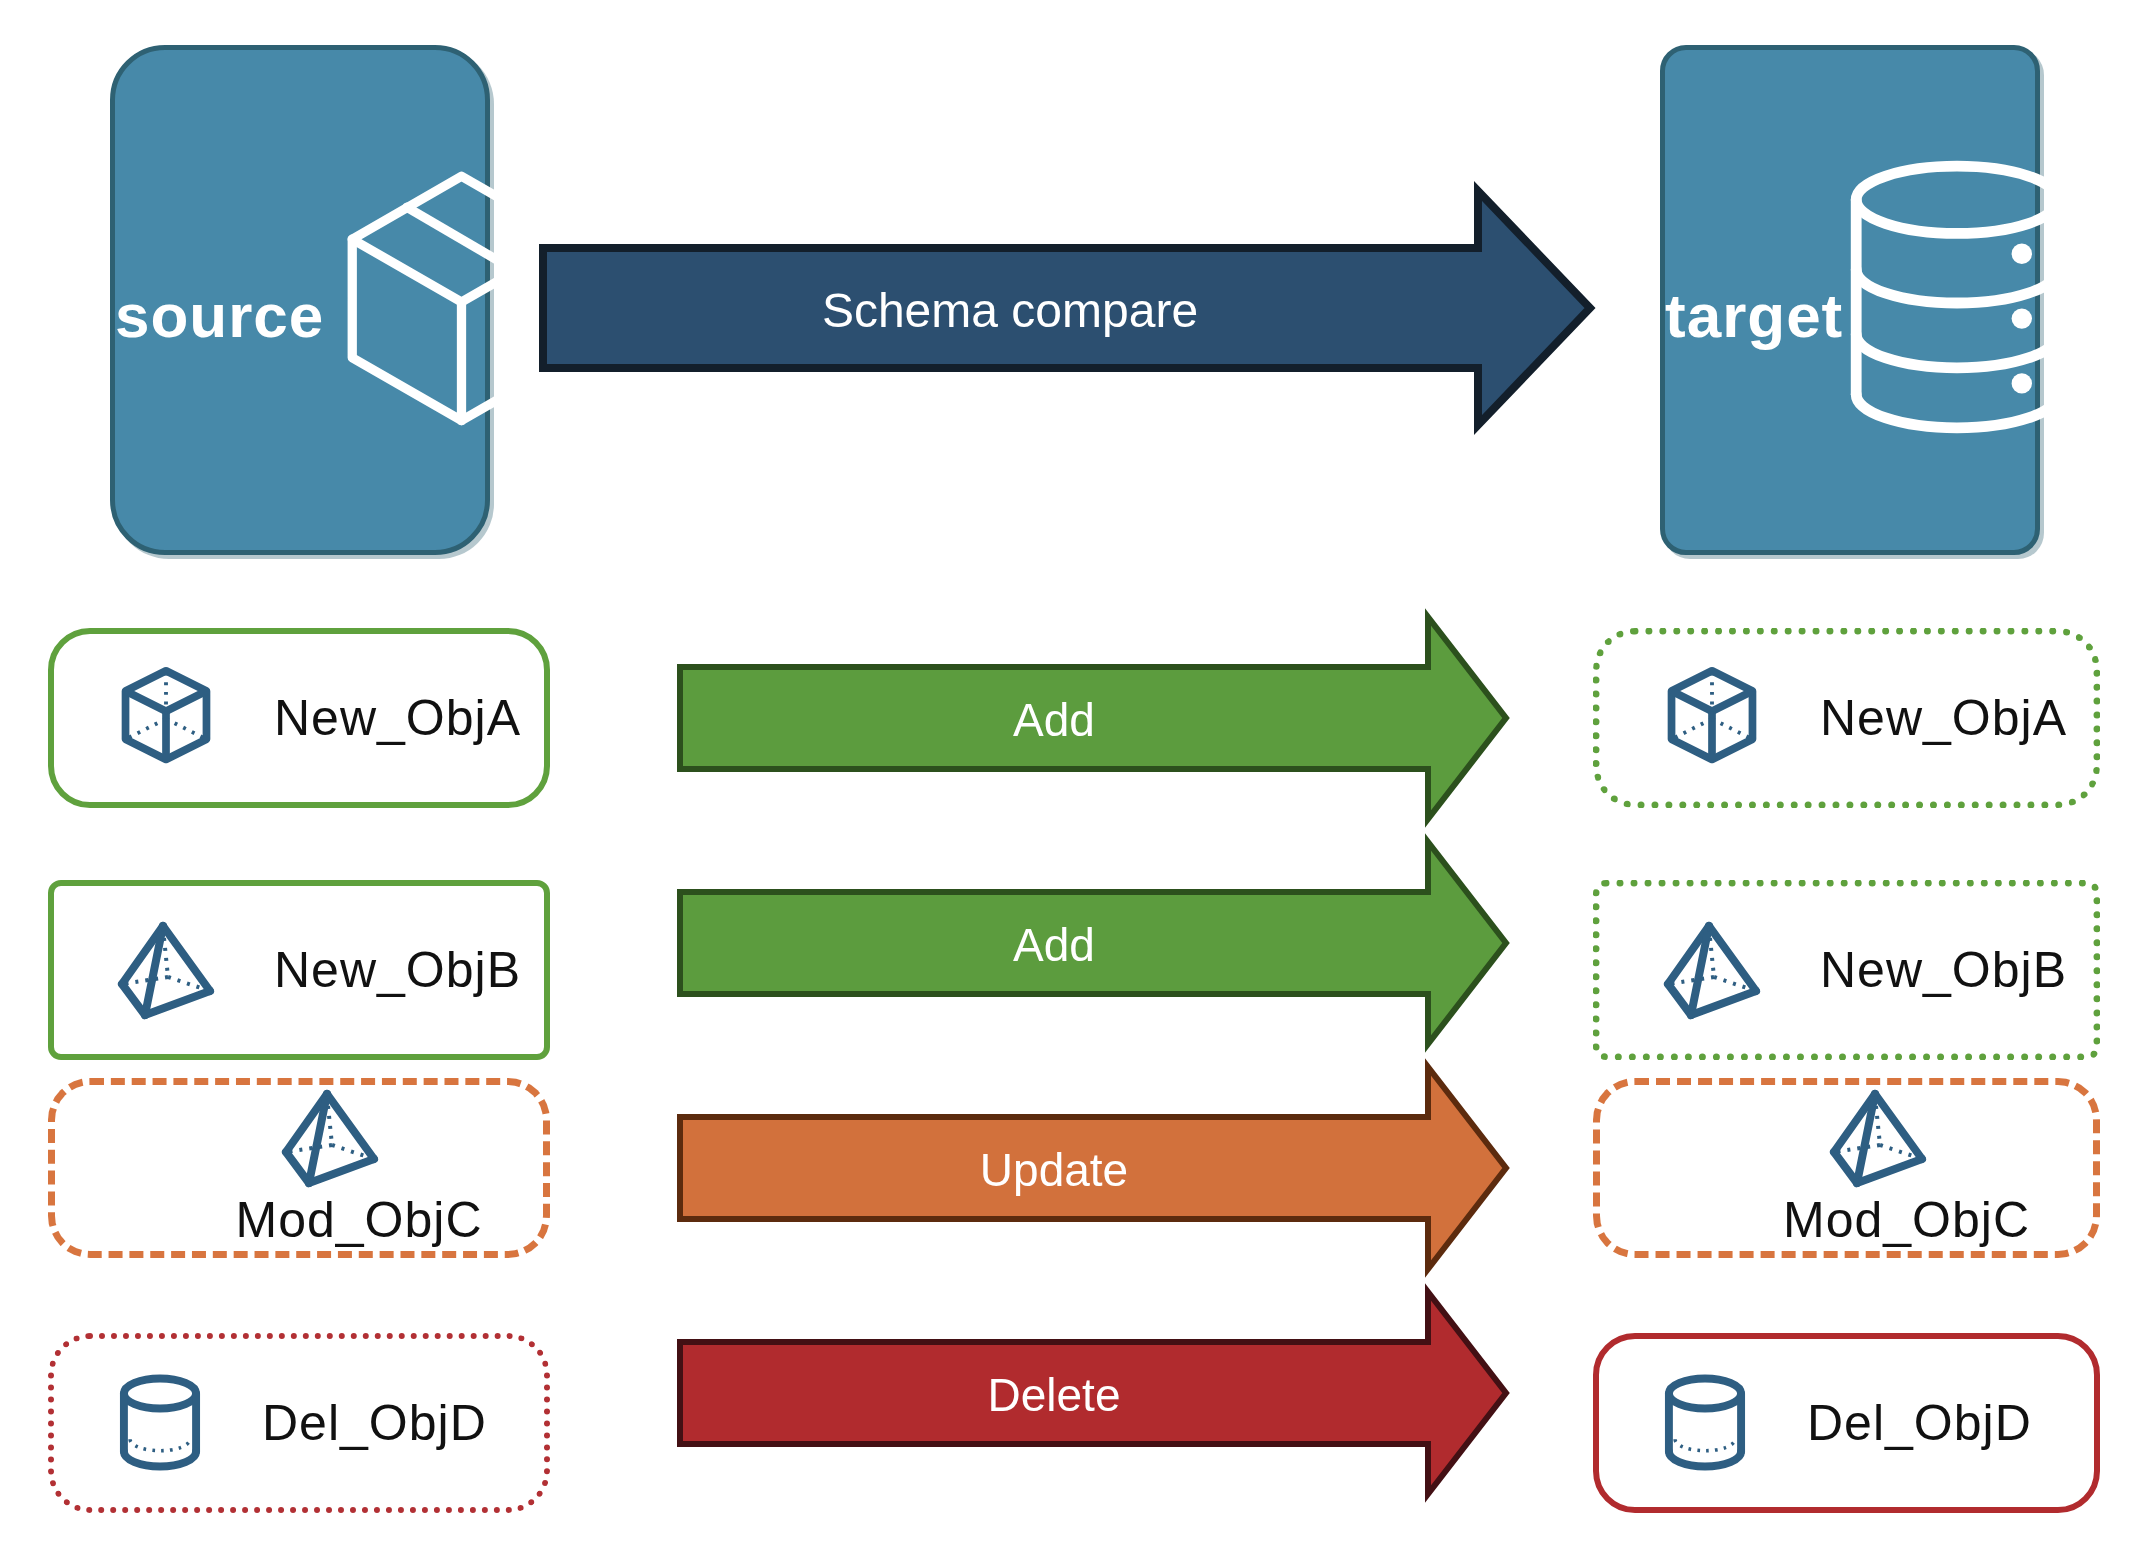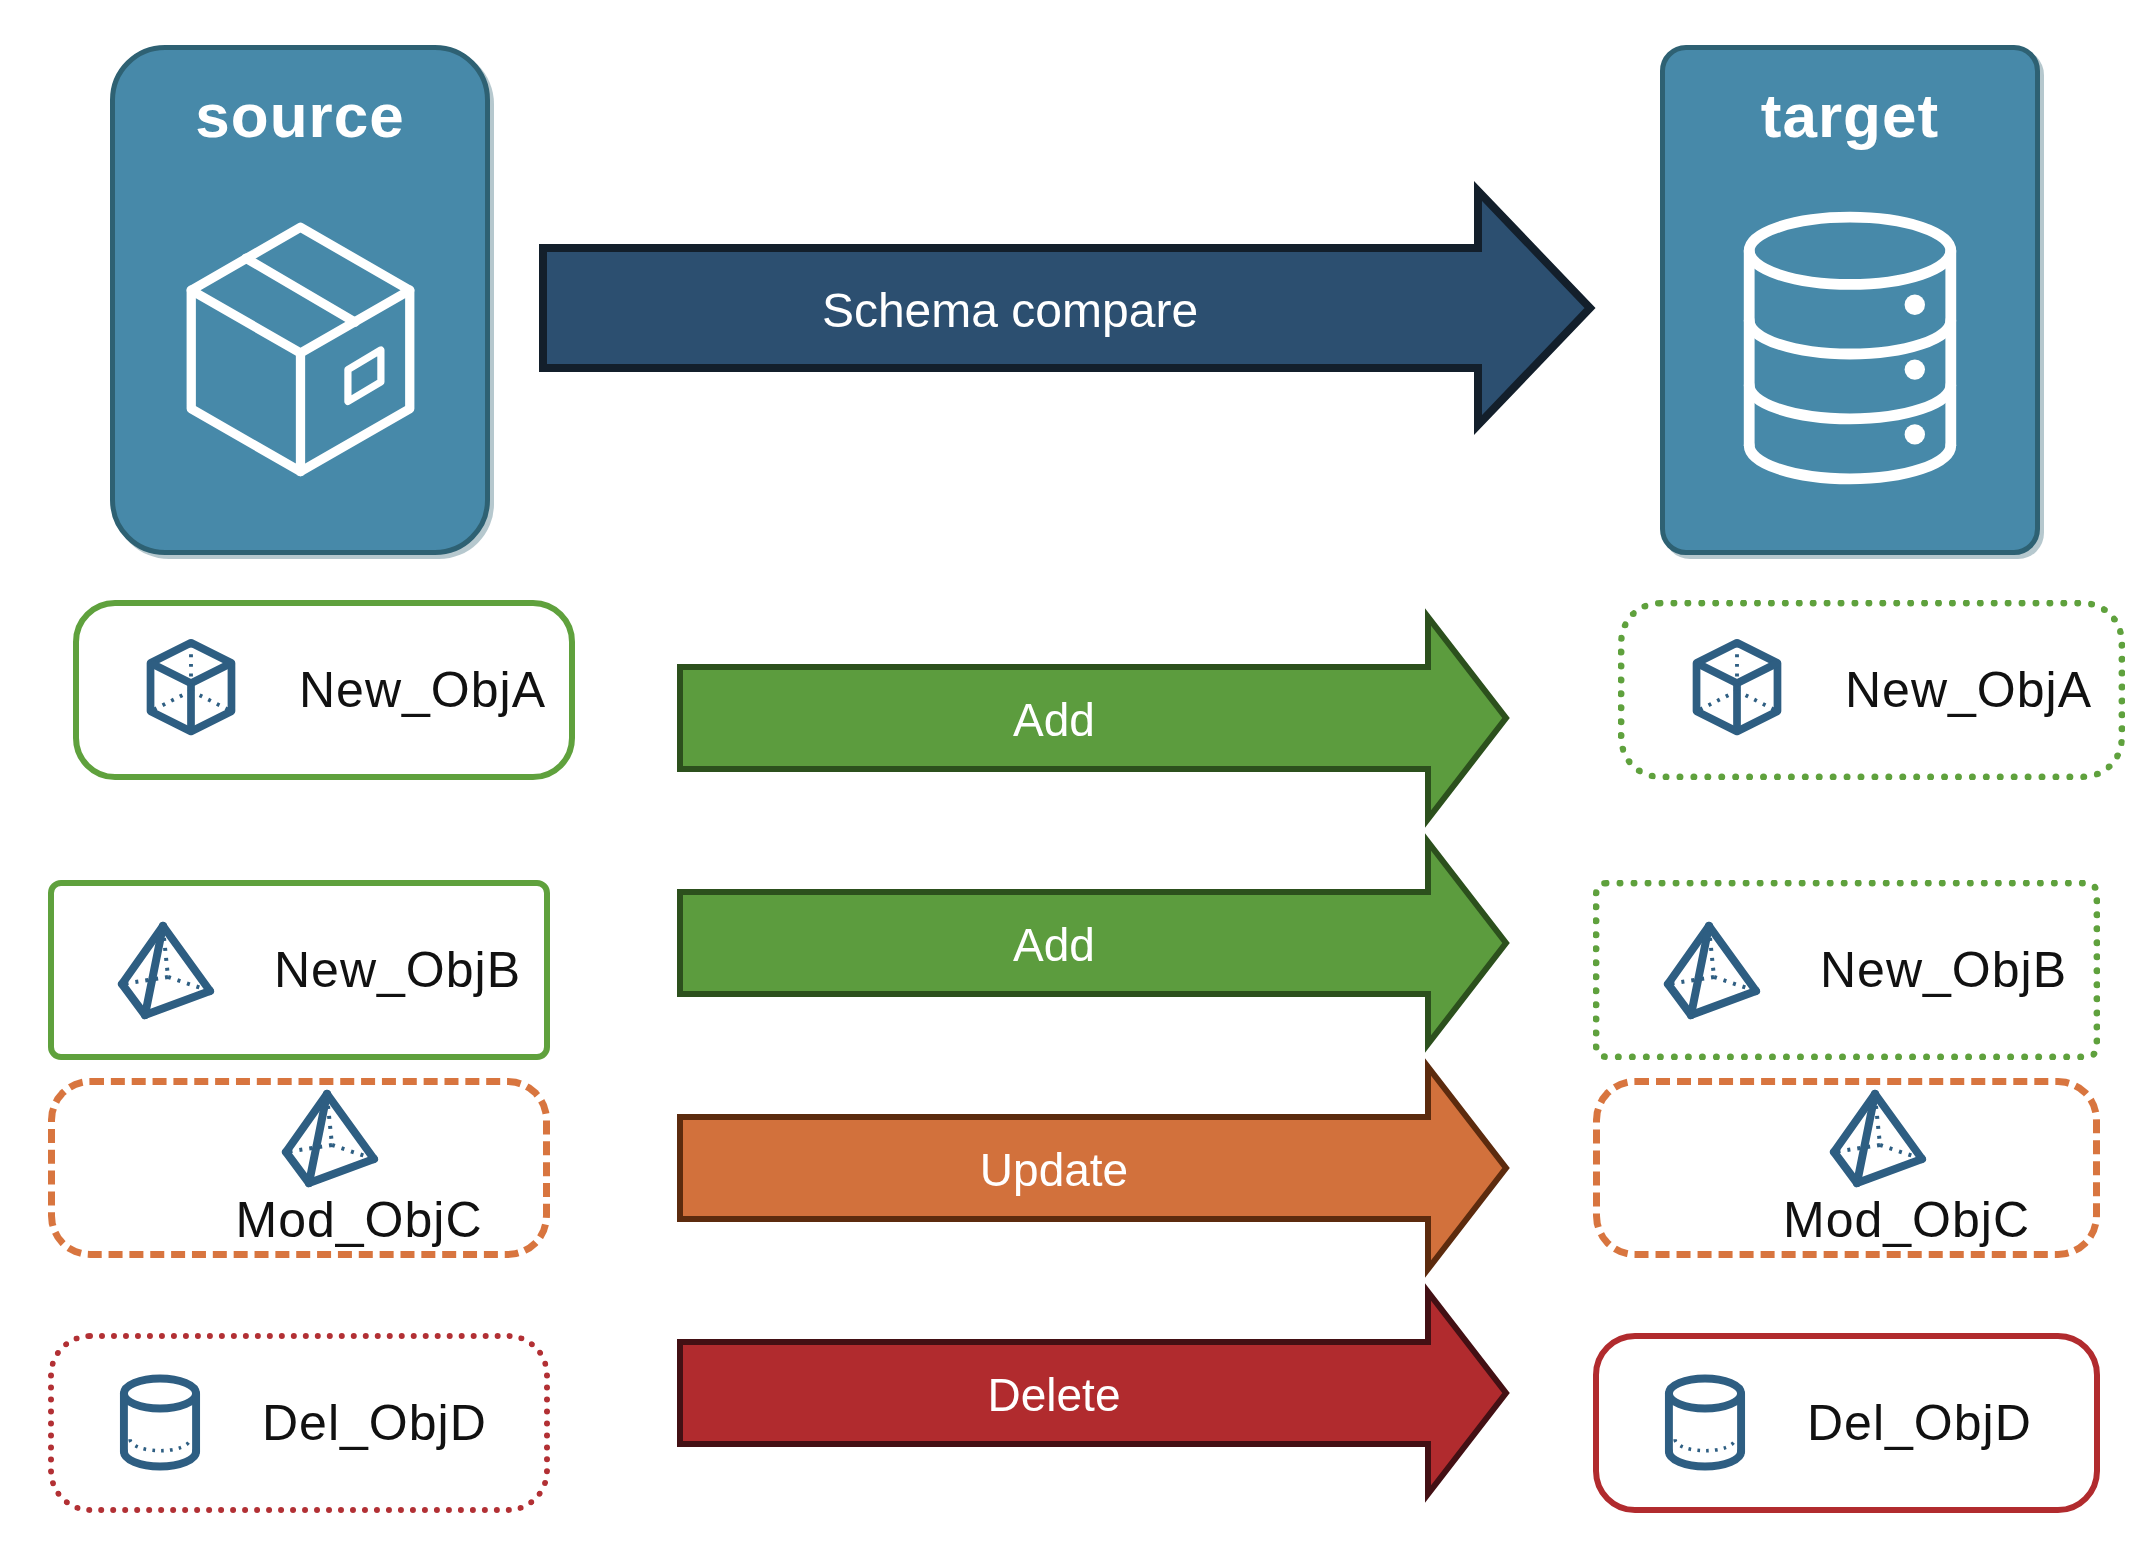--- a/index.html
+++ b/index.html
@@ -12,21 +12,21 @@
   }
   * { box-sizing:border-box; }
 
   
   .node {
     position:absolute;
     width:380px; height:510px;
     background:#4789A9;
     border:5px solid #2E6173;
     border-radius:55px;
-    display:flex; flex-direction:column; align-items:center;
+    display:flex; flex-direction:row; align-items:center;
     box-shadow:4px 4px 0 rgba(46,97,115,.35);
   }
   .node.source { left:110px; top:45px; }
   .node.target { left:1660px; top:45px;border-radius:26px; }
   .node-title {
     margin-top:30px;
     color:#ffffff;
     font-size:62px;
     font-weight:bold;
     letter-spacing:1px;
@@ -56,21 +56,21 @@
   .obj-box {
     position:absolute;
     height:180px;
     background:#ffffff;
     border-radius:42px;
     display:flex; align-items:center;
     padding-left:62px;
   }
   .obj-box.left  { left:48px;   width:502px; }
   .obj-box.right { left:1593px; width:507px; }
-  .obj-box.r0 { top:600px;margin-left:25px; }
+  .obj-box.r0 { top:628px; }
   .obj-box.r1 { top:880px;border-radius:13px; }
   .obj-box.r2 { top:1078px;flex-direction:column; }
   .obj-box.r3 { top:1333px; }
 
   .border-solid-green  { border:6px solid  #5FA13D; }
   .border-dotted-green { border:7px dotted #5FA13D; }
   .border-dashed-orange{ border:7px dashed #D8753F; }
   .border-dotted-red   { border:6px dotted #B23034; }
   .border-solid-red    { border:6px solid  #B12B2E; }
 

